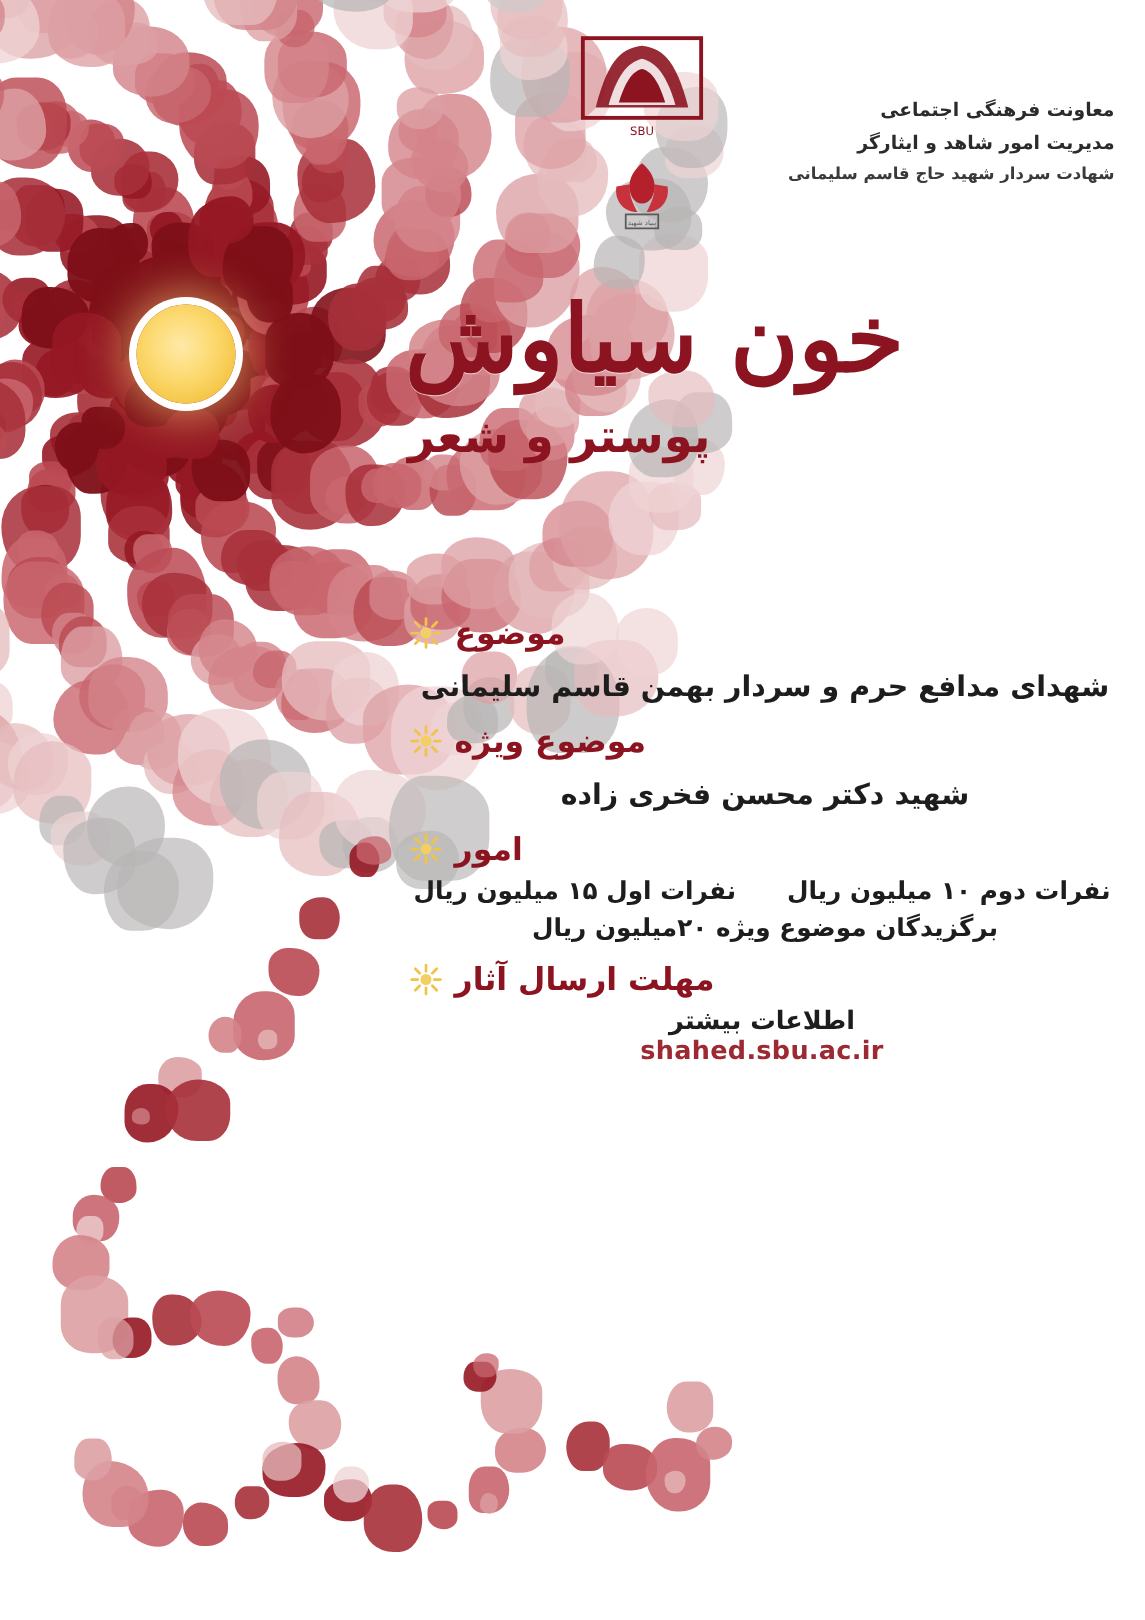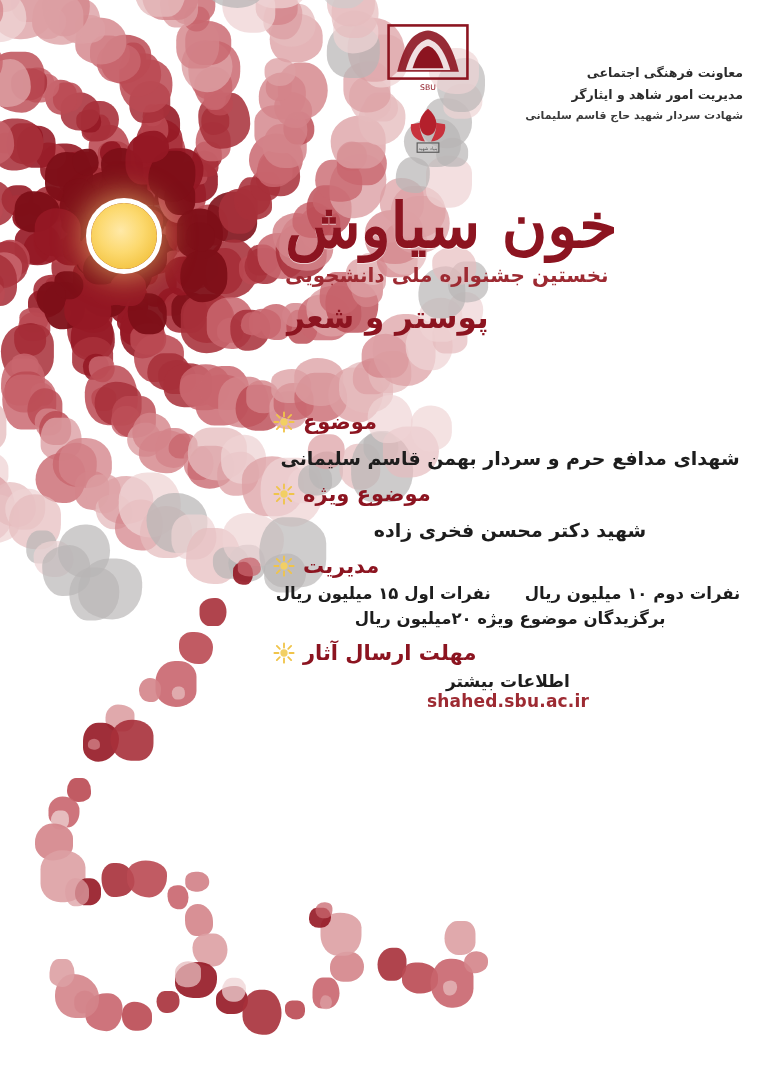--- a/index.html
+++ b/index.html
@@ -92,21 +92,21 @@
     color: #3a3a3a;
     line-height: 1.85;
     font-weight: 700;
     white-space: nowrap;
   }
 
   
   .title-block {
     position: absolute;
     top: 190px;
-    right: 16px;
+    right: 31px;
     width: 470px;
     text-align: left;
     direction: rtl;
   }
   .main-title {
     font-family: "DejaVu Serif", "Liberation Serif", serif;
     font-size: 62px;
     font-weight: 700;
     color: #8c1420;
     letter-spacing: -1px;
@@ -649,21 +649,20 @@
     </div>
     <div class="header-text">
       <div class="hdr-line">معاونت فرهنگی اجتماعی</div>
       <div class="hdr-line">مدیریت امور شاهد و ایثارگر</div>
       <div class="hdr-sub" style="margin-top:0">شهادت سردار شهید حاج قاسم سلیمانی</div>
     </div>
   </div>
 
   <div class="title-block">
     <div class="main-title">خون سیاوش</div>
-    <div class="subtitle-1">نخستین جشنواره ملی دانشجویی</div>
     <div class="subtitle-2">پوستر و شعر</div>
   </div>
 
   <div class="content">
 
     <div class="section">
       <div class="sec-head">
         <span class="label">موضوع</span>
         <svg class="burst" viewBox="0 0 24 24" aria-hidden="true">
           <g stroke="#f0c44a" stroke-width="2" stroke-linecap="round">
@@ -697,21 +696,21 @@
               <line x1="7.4" y1="16.6" x2="4.2" y2="19.8"></line>
           </g>
           <circle cx="12" cy="12" r="4" fill="#f2cf63"></circle>
         </svg>
       </div>
       <div class="sec-body">شهید دکتر محسن فخری زاده</div>
     </div>
 
     <div class="section">
       <div class="sec-head">
-        <span class="label">مدیریت</span>
+        <span class="label">امور</span>
         <svg class="burst" viewBox="0 0 24 24" aria-hidden="true">
           <g stroke="#f0c44a" stroke-width="2" stroke-linecap="round">
             <line x1="12" y1="1.5" x2="12" y2="6"></line>
               <line x1="12" y1="18" x2="12" y2="22.5"></line>
             <line x1="1.5" y1="12" x2="6" y2="12"></line>
               <line x1="18" y1="12" x2="22.5" y2="12"></line>
             <line x1="4.2" y1="4.2" x2="7.4" y2="7.4"></line>
               <line x1="16.6" y1="16.6" x2="19.8" y2="19.8"></line>
             <line x1="19.8" y1="4.2" x2="16.6" y2="7.4"></line>
               <line x1="7.4" y1="16.6" x2="4.2" y2="19.8"></line>

